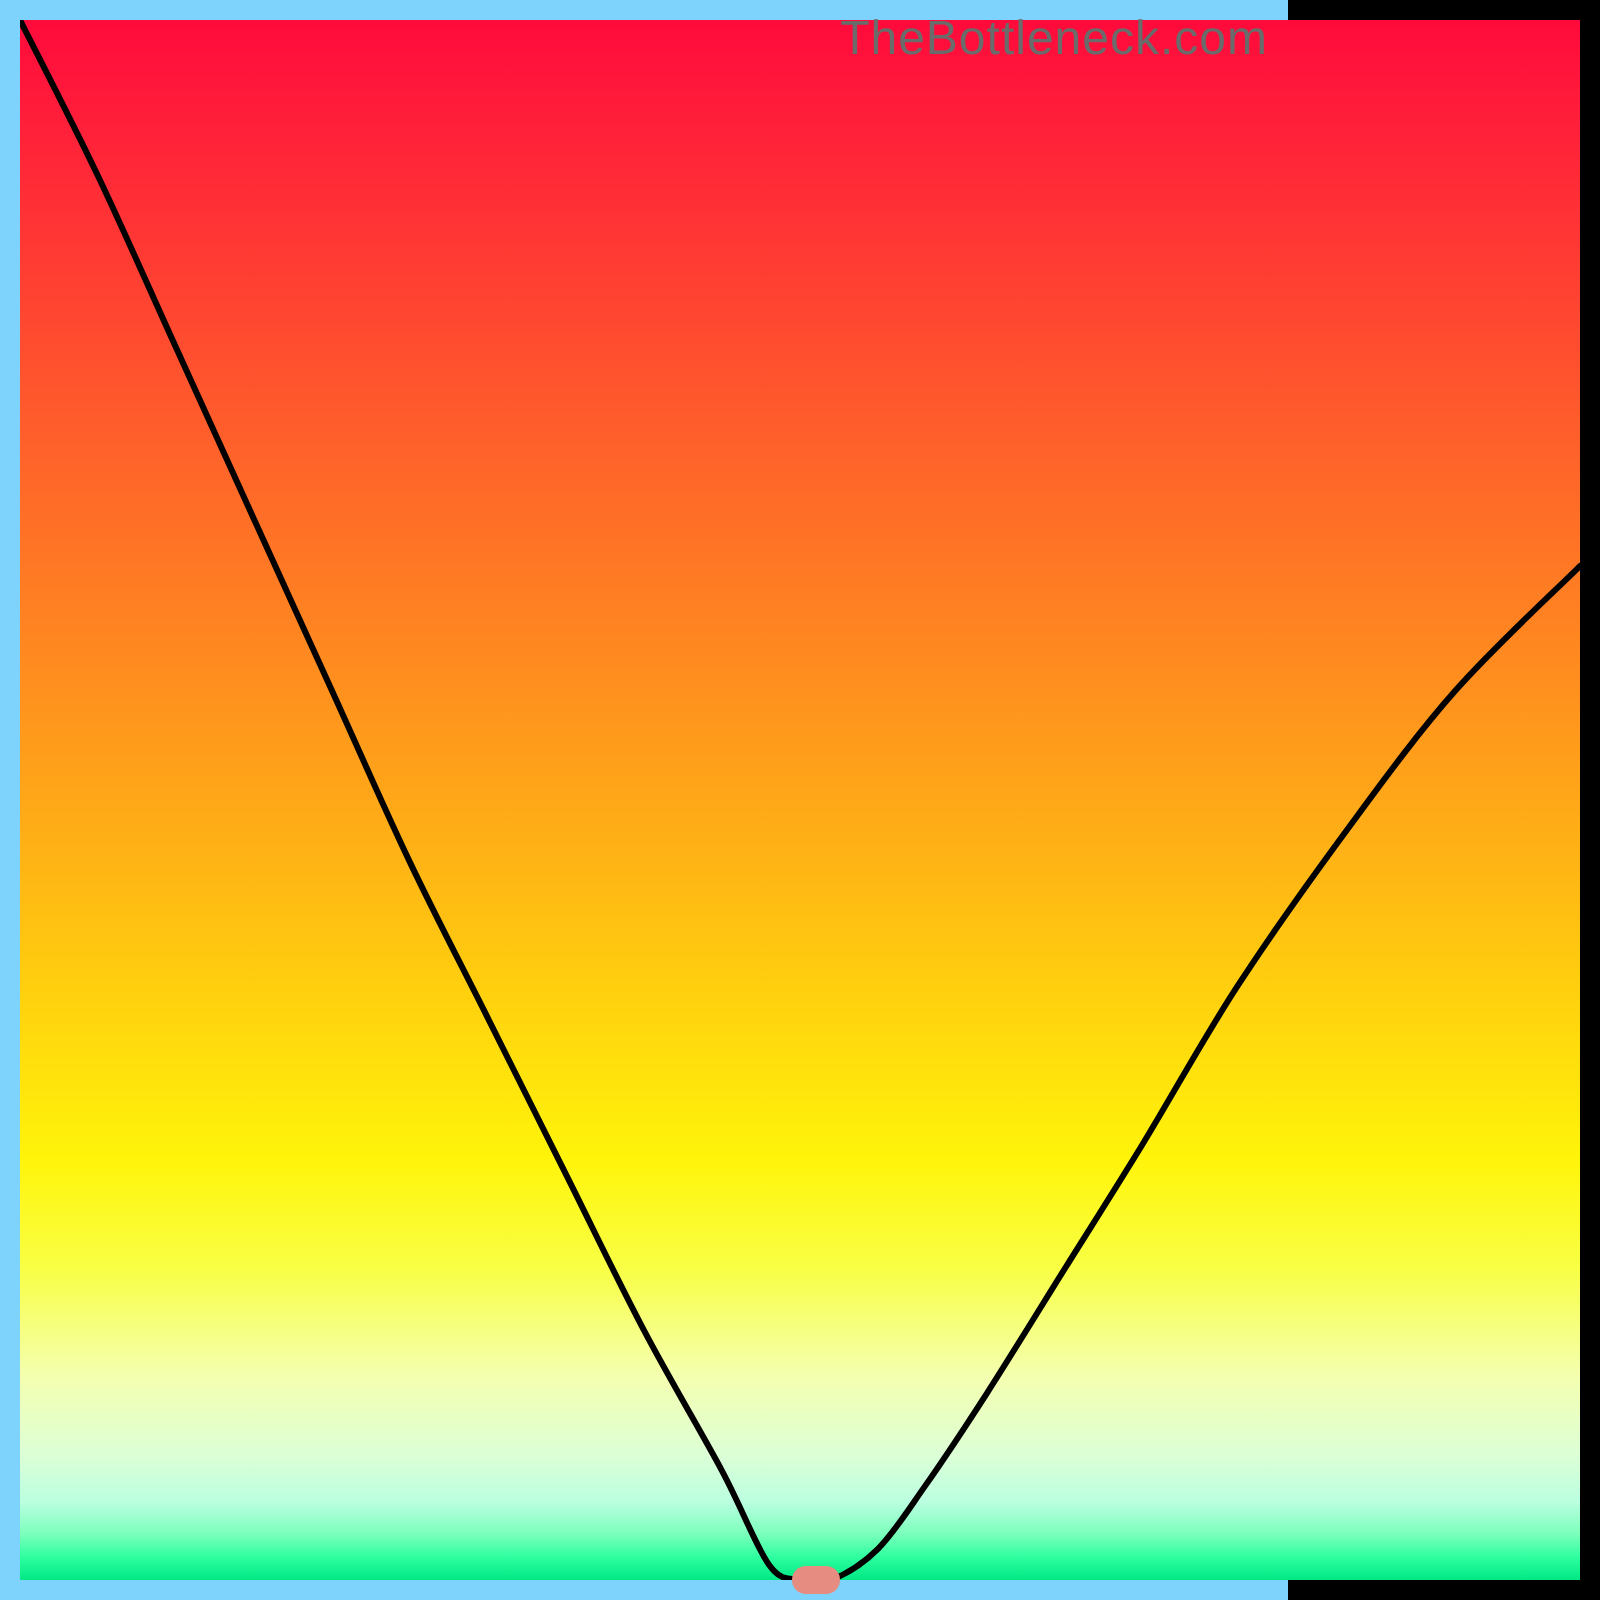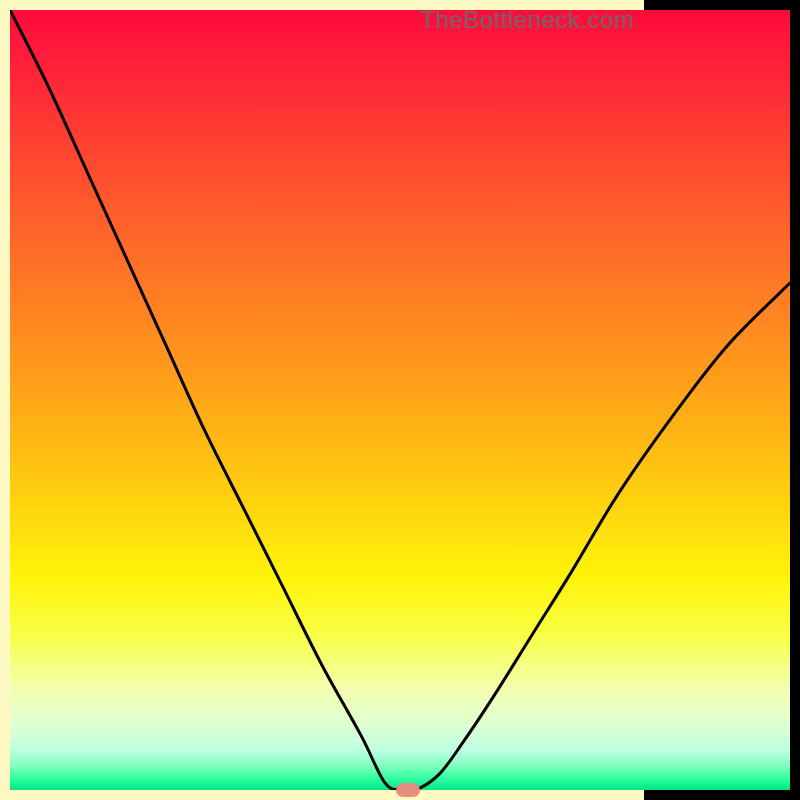--- a/index.html
+++ b/index.html
@@ -1,16 +1,16 @@
 <!DOCTYPE html>
 <html><head>
 <meta charset="utf-8">
 <style>
 html,body{margin:0;padding:0;width:800px;height:800px;overflow:hidden;background:#000;font-family:Arial,Helvetica,sans-serif}
-.frame{position:relative;width:644px;height:800px;background:#fef9c3}
+.frame{position:relative;width:644px;height:800px;background:#7dd3fc}
 .watermark{position:absolute;top:6px;right:10px;color:#6b6b6b;font-size:24px;font-weight:400;letter-spacing:.5px;z-index:3}
 .plot{position:absolute;left:10px;top:10px;width:780px;height:780px;background:linear-gradient(to bottom,
   #ff0a3b 0%,
   #ff1d3a 6%,
   #ff3a33 15%,
   #ff5a2c 25%,
   #ff8122 38%,
   #ffa718 50%,
   #ffcf0e 62%,
   #fff40a 73%,

